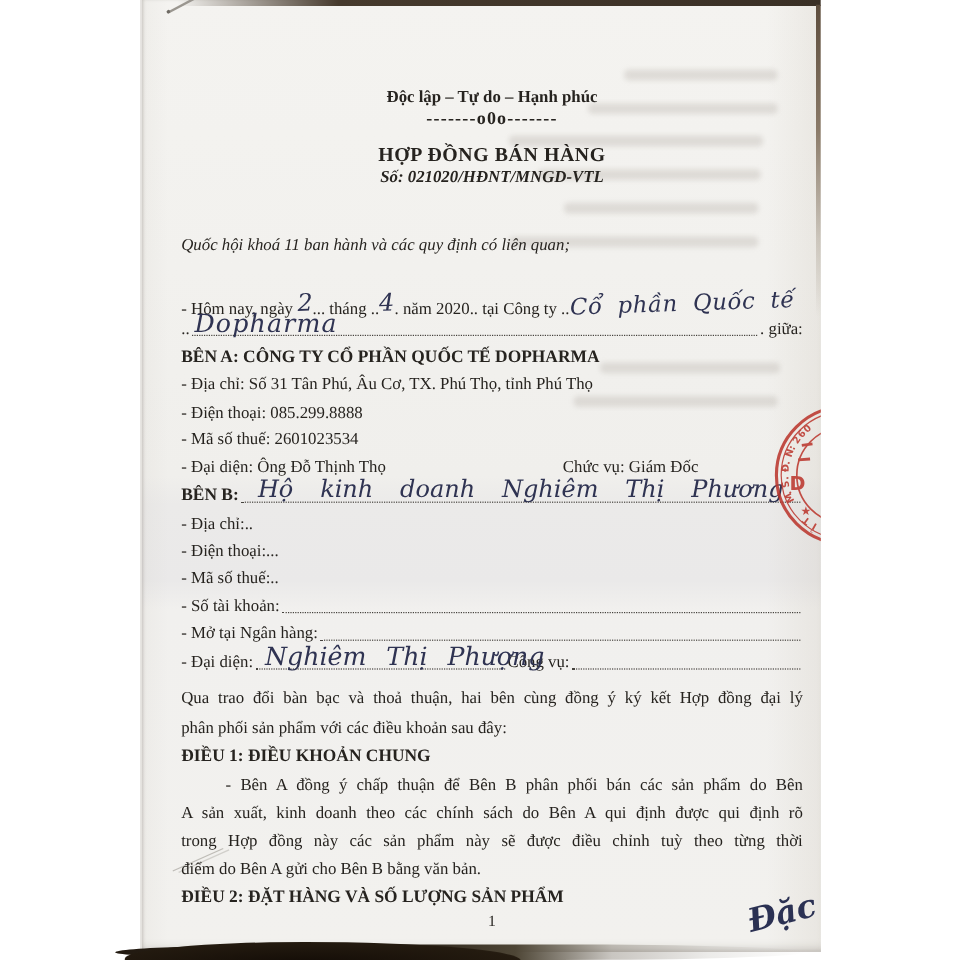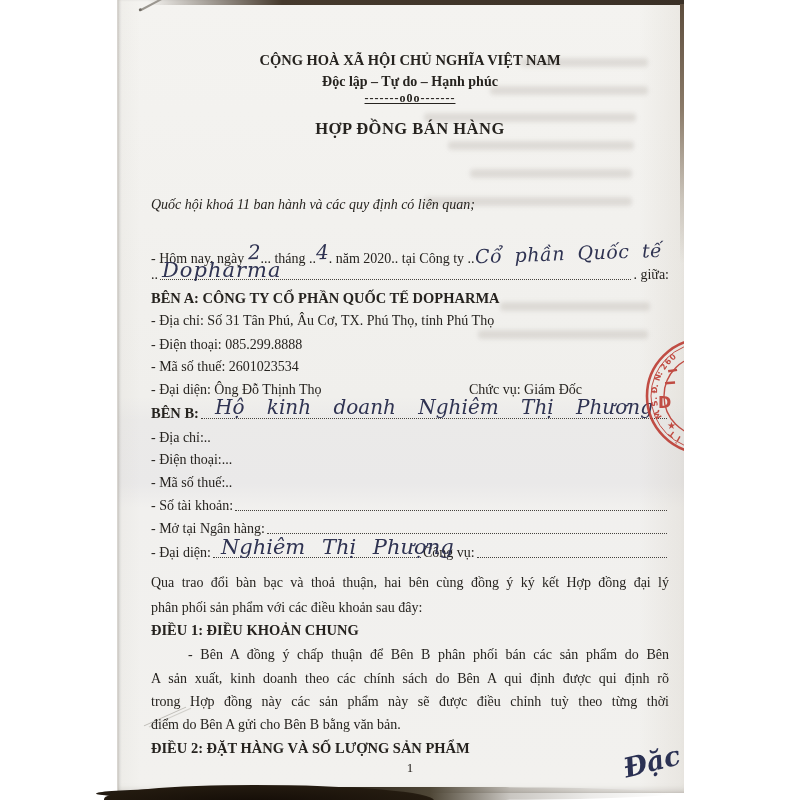--- a/index.html
+++ b/index.html
@@ -69,25 +69,25 @@
       <div class="ghost" style="left: 402px; top: 58px; width: 128px;"></div>
       <div class="ghost" style="left: 372px; top: 86px; width: 158px;"></div>
       <div class="ghost" style="left: 306px; top: 113px; width: 212px;"></div>
       <div class="ghost" style="left: 330px; top: 141px; width: 186px;"></div>
       <div class="ghost" style="left: 352px; top: 169px; width: 162px;"></div>
       <div class="ghost" style="left: 306px; top: 197px; width: 208px;"></div>
       <div class="ghost" style="left: 382px; top: 302px; width: 150px;"></div>
       <div class="ghost" style="left: 360px; top: 330px; width: 170px;"></div>
     </div>
 
-  <div class="ln ctr b" style="top:52px;font-size:14.5px;">CỘNG HOÀ XÃ HỘI CHỦ NGHĨA VIỆT NAM</div>
   <div class="ln ctr b" style="top:74px;">Độc lập – Tự do – Hạnh phúc</div>
-  <div class="ln ctr b" style="top:91px;font-size:12px;letter-spacing:1px;text-decoration:underline;">-------o0o-------</div>
+  <div class="ln ctr b" style="top:91px;font-size:15px;letter-spacing:1px;">-------o0o-------</div>
 
   <div class="ln ctr b" style="top:119px;font-size:16.5px;letter-spacing:.5px;">HỢP ĐỒNG BÁN HÀNG</div>
+  <div class="ln ctr i" style="top:141px;font-weight:600;">Số: 021020/HĐNT/MNGD-VTL</div>
 
   <div class="ln i" style="top:197px;">Quốc hội khoá 11 ban hành và các quy định có liên quan;</div>
 
   <div class="ln flexln" style="top:243px;">
     <span>- Hôm nay, ngày</span>&nbsp;
     <span class="hw hw-inline" style="font-size:20px;">2</span>
     <span>... tháng ..</span>
     <span class="hw hw-inline" style="font-size:20px;">4</span>
     <span>. năm 2020.. tại Công ty ..</span>
     <span class="hw hw-inline" style="word-spacing:6px;letter-spacing:.5px;">Cổ phần Quốc tế</span>

